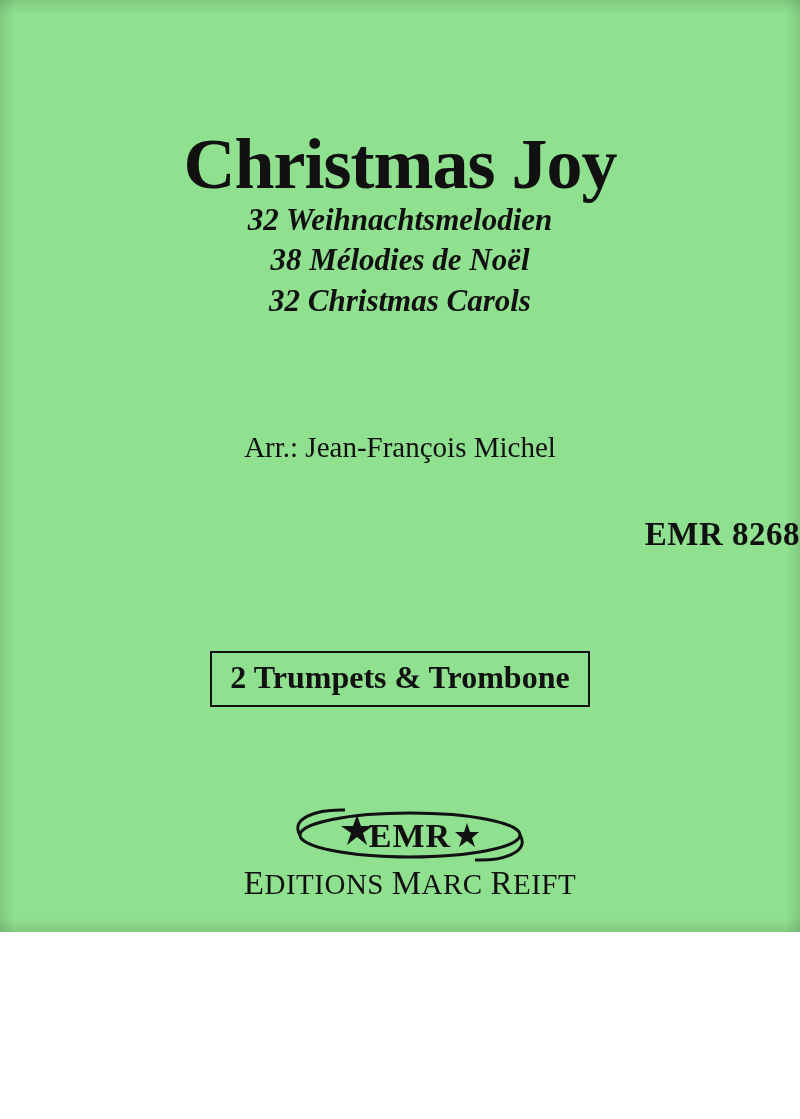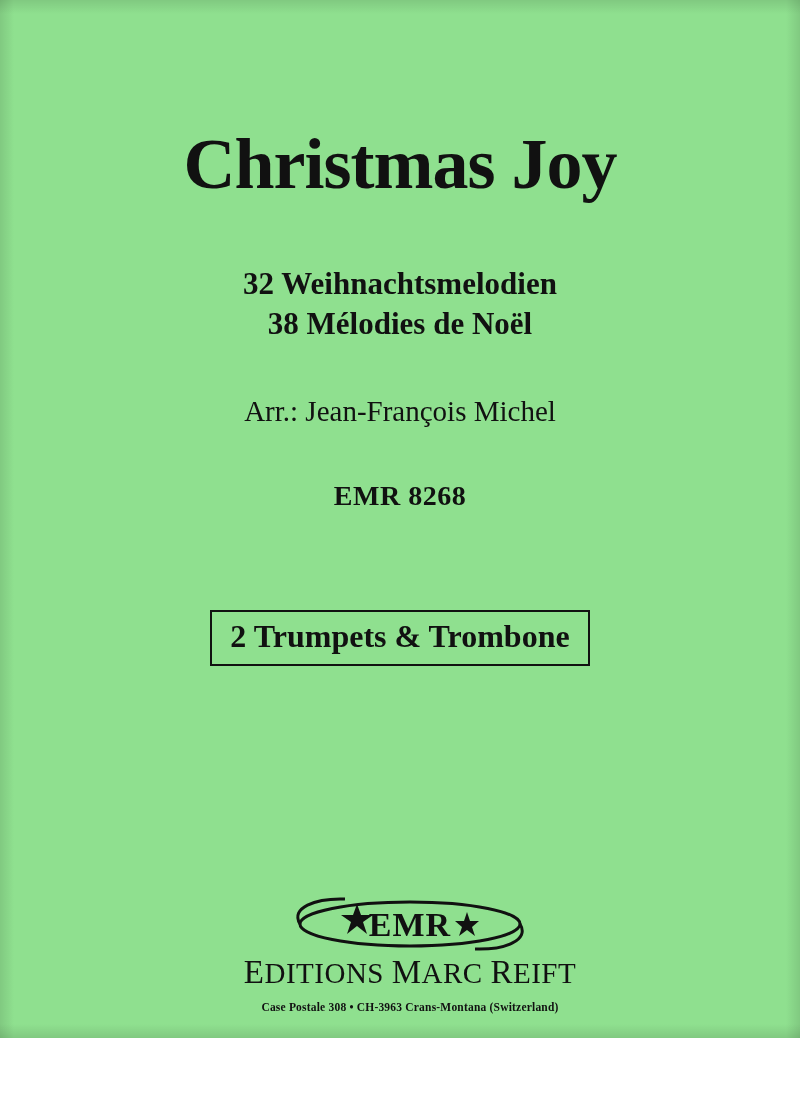--- a/index.html
+++ b/index.html
@@ -8,21 +8,21 @@
     background: #ffffff;
   }
   body {
     width: 800px;
     height: 1119px;
     font-family: "Liberation Serif", serif;
   }
   .page {
     position: relative;
     width: 800px;
-    height: 1038px;
+    height: 932px;
     background: #8fe08f;
     overflow: hidden;
   }
   
   .page::before {
     content: "";
     position: absolute;
     inset: 0;
     background:
       linear-gradient(to right, rgba(0,0,0,0.10) 0px, rgba(0,0,0,0.0) 14px),
@@ -43,39 +43,40 @@
   .title {
     margin: 0;
     padding-top: 128px;
     font-size: 72px;
     font-weight: bold;
     letter-spacing: -1px;
     line-height: 1.0;
   }
 
   .subtitles {
-    margin-top: 64px;
     line-height: 1.30;
+    font-style: italic;
   }
   .subtitle {
     font-size: 31px;
     font-weight: bold;
   }
 
   .arranger {
-    margin-top: 50px;
+    margin-top: 110px;
     font-size: 29px;
     font-weight: normal;
   }
 
   .catalog {
     margin-top: 52px;
-    font-size: 28px;
+    font-size: 33px;
     font-weight: bold;
     letter-spacing: 0.5px;
+    text-align: right;
   }
 
   .instrumentation-wrap {
     margin-top: 98px;
   }
   .instrumentation {
     display: inline-block;
     border: 2px solid #111;
     padding: 6px 18px 9px 18px;
     font-size: 32px;
@@ -116,20 +117,21 @@
 <body>
 
 <div class="page">
   <div class="content">
 
     <h1 class="title">Christmas Joy</h1>
 
     <div class="subtitles">
       <div class="subtitle">32 Weihnachtsmelodien</div>
       <div class="subtitle">38 Mélodies de Noël</div>
+      <div class="subtitle">32 Christmas Carols</div>
     </div>
 
     <div class="arranger">Arr.: Jean-François Michel</div>
 
     <div class="catalog">EMR 8268</div>
 
     <div class="instrumentation-wrap">
       <div class="instrumentation">2 Trumpets &amp; Trombone</div>
     </div>
 
@@ -144,17 +146,16 @@
 
         <polygon points="182,18 185,27 194,27 187,33 190,42 182,36 174,42 177,33 170,27 179,27" fill="#111"></polygon>
 
         <text x="125" y="42" text-anchor="middle" font-family="Liberation Serif, serif" font-size="34" font-weight="bold" fill="#111" letter-spacing="1">EMR</text>
       </svg>
 
       <div class="publisher-name">
         <span class="big">E</span><span>DITIONS </span><span class="big">M</span><span>ARC </span><span class="big">R</span><span>EIFT</span>
       </div>
 
-      <div class="addr">Case Postale 308 • CH-3963 Crans-Montana (Switzerland)</div>
     </div>
 
   </div>
 </div>
 
 </body></html>

